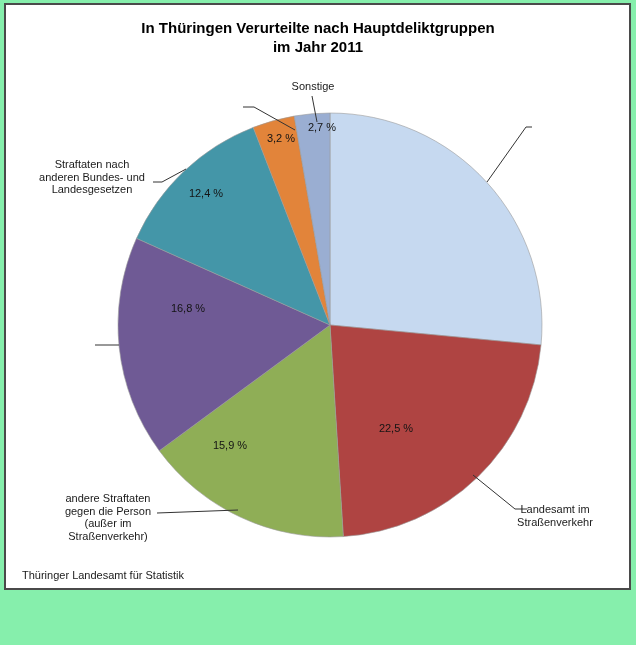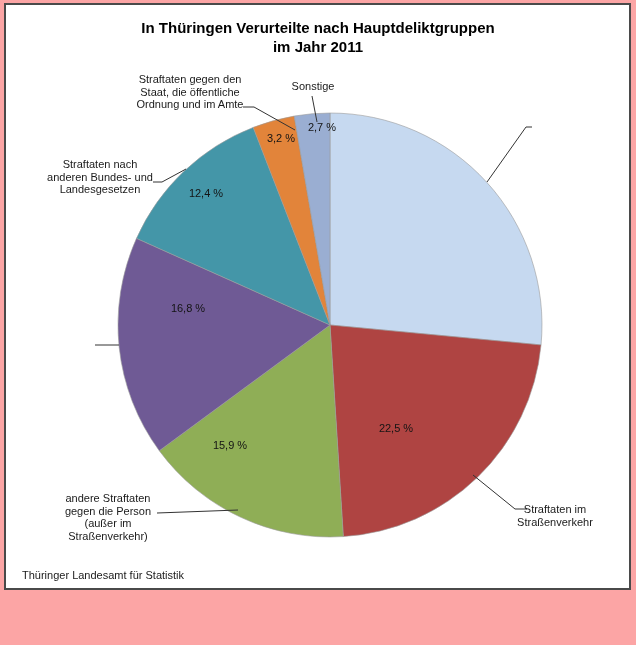--- a/index.html
+++ b/index.html
@@ -1,37 +1,37 @@
 <!DOCTYPE html>
 <html><head>
 <meta charset="utf-8">
 <style>
   html,body { margin:0; padding:0; background:#ffffff; }
   #canvas {
-    position:relative; width:636px; height:645px; background:#fca5a5;
+    position:relative; width:636px; height:645px; background:#86efac;
     font-family:"Liberation Sans", sans-serif; color:#000; overflow:hidden;
   }
   #chart-frame {
     position:absolute; left:4px; top:3px; width:623px; height:583px;
     border:2px solid #4a4a4a; background:#ffffff; box-sizing:content-box;
   }
   #chart-title {
     position:absolute; left:0; top:18px; width:636px;
     text-align:center; font-size:15px; line-height:19px; font-weight:bold;
     white-space:pre-line;
   }
   #chart-svg { position:absolute; left:0; top:0; }
   .callout {
     position:absolute; font-size:11px; line-height:12.5px; text-align:center;
     white-space:pre-line; color:#1a1a1a;
   }
   #co-staat     { left:125px; top:73px;  width:130px; }
   #co-sonstige  { left:283px; top:80px;  width:60px;  }
   #co-vermoegens{ left:505px; top:92px;  width:128px; }
-  #co-bundes    { left:34px;  top:158px; width:132px; }
+  #co-bundes    { left:26px;  top:158px; width:132px; }
   #co-diebstahl { left:1px;   top:325px; width:100px; }
   #co-person    { left:43px;  top:492px; width:130px; }
   #co-verkehr   { left:495px; top:503px; width:120px; }
   .pct {
     position:absolute; transform:translate(-50%,-50%);
     font-size:11px; color:#141414; white-space:nowrap;
   }
   #pct-verkehr  { left:396px; top:428px; }
   #pct-person   { left:230px; top:445px; }
   #pct-diebstahl{ left:188px; top:308px; }
@@ -64,32 +64,29 @@
       </g>
     <polyline points="243,107 254,107 295,130"></polyline>
     <polyline points="312,96 317,122"></polyline>
     <polyline points="532,127 526,127 487,182"></polyline>
     <polyline points="153,182 162,182 186,169"></polyline>
     <polyline points="95,345 119,345"></polyline>
     <polyline points="157,513 238,510"></polyline>
     <polyline points="473,475 515,509 527,509"></polyline>
   </svg>
 
-  <div class="callout" id="co-staat">Straftaten gegen den
-Staat, die öffentliche
-Ordnung und im Amte</div>
   <div class="callout" id="co-sonstige">Sonstige</div>
   <div class="callout" id="co-bundes">Straftaten nach
 anderen Bundes- und
 Landesgesetzen</div>
   <div class="callout" id="co-person">andere Straftaten
 gegen die Person
 (außer im
 Straßenverkehr)</div>
-  <div class="callout" id="co-verkehr">Straftaten im
+  <div class="callout" id="co-verkehr">Landesamt im
 Straßenverkehr</div>
 
   <div class="pct" id="pct-verkehr">22,5 %</div>
   <div class="pct" id="pct-person">15,9 %</div>
   <div class="pct" id="pct-diebstahl">16,8 %</div>
   <div class="pct" id="pct-bundes">12,4 %</div>
   <div class="pct" id="pct-staat">3,2 %</div>
   <div class="pct" id="pct-sonstige">2,7 %</div>
 
   <div id="chart-footer">Thüringer Landesamt für Statistik</div>

